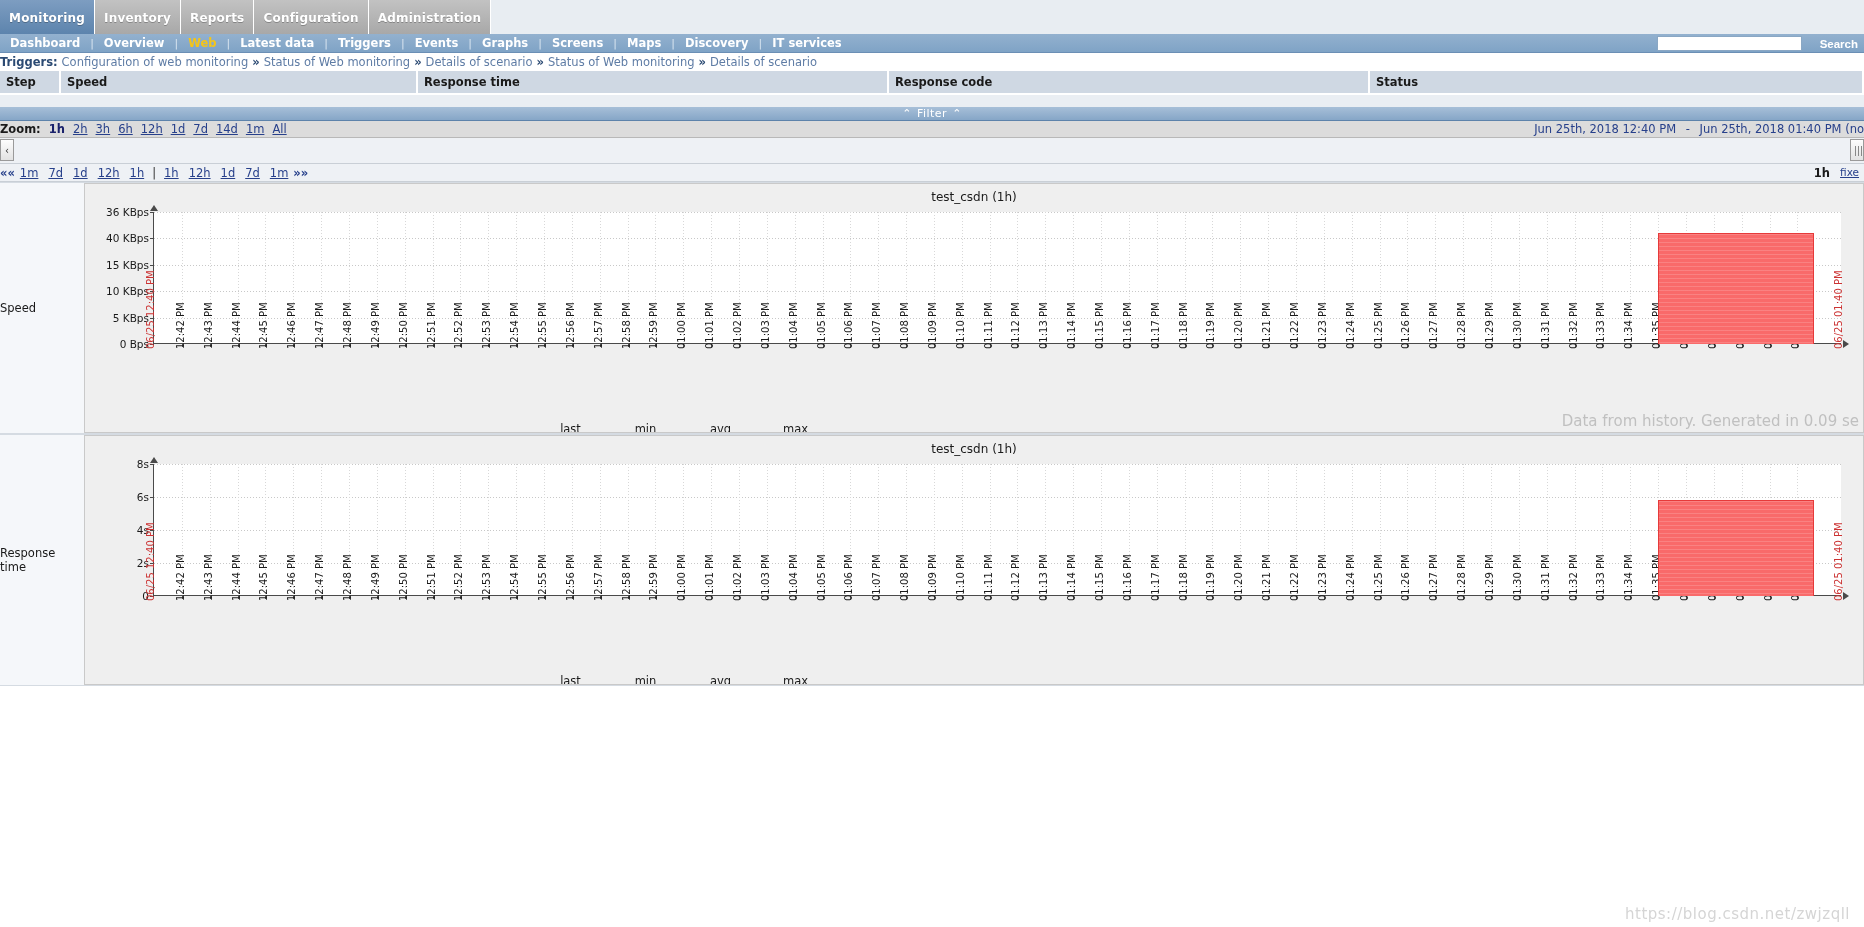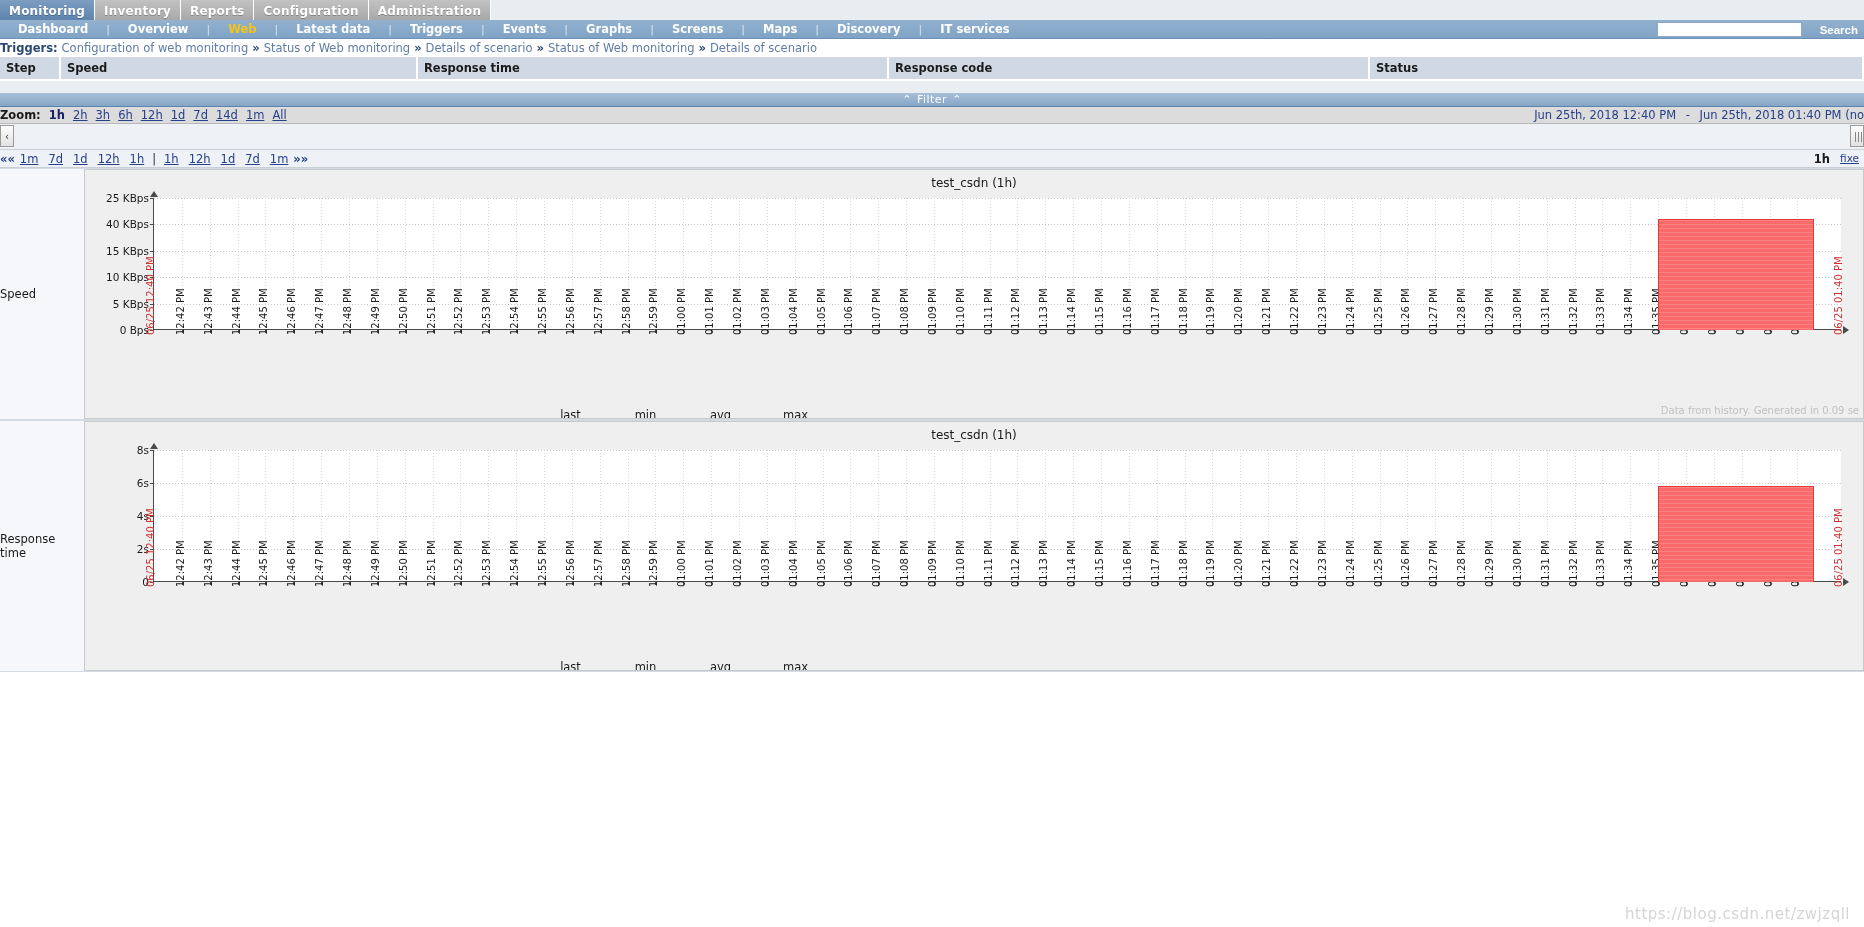--- a/index.html
+++ b/index.html
@@ -7,21 +7,21 @@
     margin: 0; padding: 0;
     background: #ffffff;
     font-family: "DejaVu Sans", "Liberation Sans", sans-serif;
     font-size: 11px;
     color: #000;
   }
   .page { width: 1864px; height: 927px; position: relative; overflow: hidden; background:#fff; }
 
   
   .topnav {
-    height: 20px;
+    height: 34px;
     background: #e8edf2;
     display: flex;
     align-items: stretch;
     position: relative;
   }
   .topnav .tab {
     padding: 3px 9px 2px 9px;
     font-size: 12px;
     font-weight: bold;
     color: #ffffff;
@@ -45,21 +45,21 @@
     align-items: center;
     padding-left: 0px;
     position: relative;
     border-bottom: 1px solid #6b8fb5;
   }
   .subnav a {
     color: #ffffff;
     font-size: 11.5px;
     font-weight: bold;
     text-decoration: none;
-    padding: 0 18px;
+    padding: 0 10px;
     white-space: nowrap;
   }
   .subnav a.cur { color: #f5c518; }
   .subnav .sep { color: #d6e3ef; font-size: 11px; }
   .subnav .search-wrap {
     position: absolute; right: 0; top: 2px;
     display: flex; align-items: center;
   }
   .subnav .search-input {
     width: 145px; height: 15px;
@@ -295,21 +295,21 @@
   .arrow-y {
     position: absolute;
     width: 0; height: 0;
     border-left: 4px solid transparent;
     border-right: 4px solid transparent;
     border-bottom: 6px solid #4a4a4a;
   }
   .legend-head { position: absolute; font-size: 11.5px; color: #1a1a1a; }
   .gen-note {
     position: absolute; right: 4px; bottom: 2px;
-    font-size: 10px; color: #c0c0c0;
+    font-size: 15px; color: #c0c0c0;
   }
   .watermark {
     position: absolute; right: 14px; bottom: 4px;
     font-size: 15px; color: #d5d5d5;
     letter-spacing: .5px;
   }
 </style>
 </head>
 <body>
 
@@ -457,21 +457,21 @@
           <div class="ytick" style="top: 79.2px;"></div>
           <div class="ylabel" style="top: 79.2px;">10 KBps</div>
           <div class="gridline-h" style="top: 52.8px;"></div>
           <div class="ytick" style="top: 52.8px;"></div>
           <div class="ylabel" style="top: 52.8px;">15 KBps</div>
           <div class="gridline-h" style="top: 26.4px;"></div>
           <div class="ytick" style="top: 26.4px;"></div>
           <div class="ylabel" style="top: 26.4px;">40 KBps</div>
           <div class="gridline-h" style="top: 0px;"></div>
           <div class="ytick" style="top: 0px;"></div>
-          <div class="ylabel" style="top: 0px;">25 KBps</div>
+          <div class="ylabel" style="top: 0px;">36 KBps</div>
           <div class="gridline-v" style="left: 27.8548px;"></div>
           <div class="xtickmark" style="left: 27.8548px;"></div>
           <div class="xlabel" style="left: 31.8548px;">12:42 PM</div>
           <div class="gridline-v" style="left: 55.7096px;"></div>
           <div class="xtickmark" style="left: 55.7096px;"></div>
           <div class="xlabel" style="left: 59.7096px;">12:43 PM</div>
           <div class="gridline-v" style="left: 83.5644px;"></div>
           <div class="xtickmark" style="left: 83.5644px;"></div>
           <div class="xlabel" style="left: 87.5644px;">12:44 PM</div>
           <div class="gridline-v" style="left: 111.419px;"></div>

